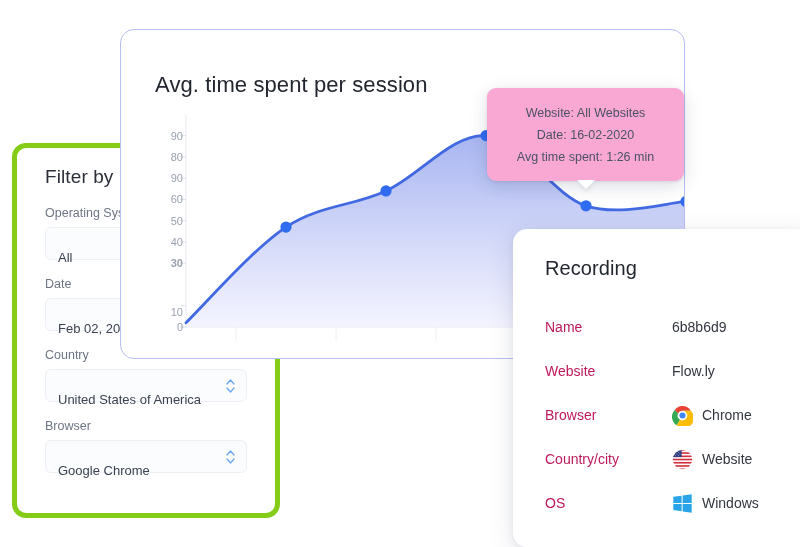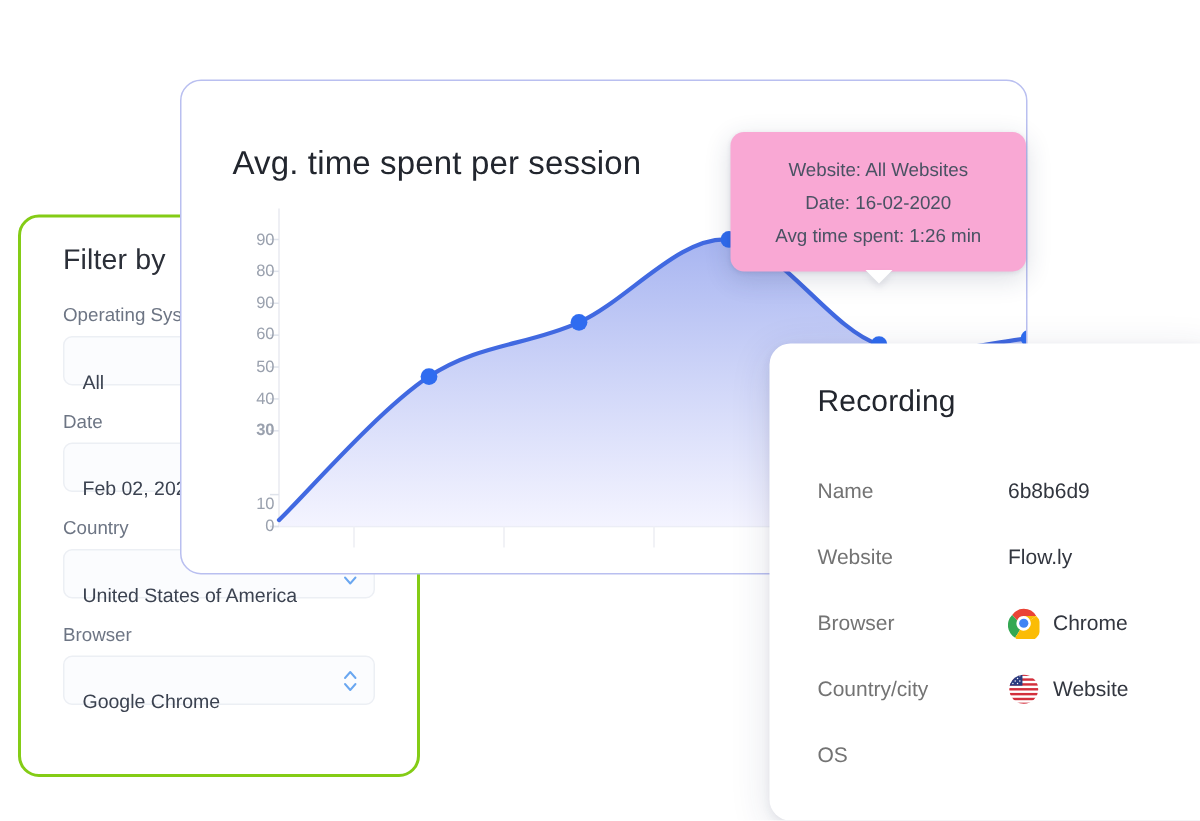--- a/index.html
+++ b/index.html
@@ -9,21 +9,21 @@
     font-family: "Liberation Sans", sans-serif;
     overflow: hidden;
   }
   #stage { position: relative; width: 800px; height: 547px; }
 
   
   .filter-card {
     position: absolute; left: 12px; top: 143px;
     width: 268px; height: 375px;
     background: #ffffff;
-    border: 2px solid #84cc16;
+    border: 5px solid #84cc16;
     border-radius: 14px;
     z-index: 1;
     padding: 18px 28px 0 28px;
   }
   .filter-title {
     font-size: 19px; color: #2b2f38; font-weight: 400;
     letter-spacing: .1px; margin-bottom: 18px;
   }
   .field-label {
     font-size: 12.5px; color: #6d7584; margin-bottom: 7px; white-space: nowrap;
@@ -45,21 +45,20 @@
 
   
   .chart-card {
     position: absolute; left: 120px; top: 29px;
     width: 565px; height: 330px;
     background: #ffffff;
     border: 1px solid #b9bff0;
     border-radius: 14px;
     z-index: 2;
     overflow: hidden;
-    margin-top: 24px;
   }
   .chart-title {
     position: absolute; left: 34px; top: 42px;
     font-size: 22px; color: #22262e; font-weight: 400; letter-spacing: .1px;
   }
   .chart-area { position: absolute; left: 0; top: 0; width: 565px; height: 330px; }
   .ytick {
     position: absolute; right: 0; transform: translateY(-50%);
     font-size: 11px; color: #9aa1ae; text-align: right;
   }
@@ -95,21 +94,21 @@
     padding: 28px 0 0 32px;
   }
   .rec-title {
     font-size: 20px; color: #22262e; font-weight: 400;
     margin-bottom: 25px; letter-spacing: .1px;
   }
   .rec-row {
     display: flex; align-items: center; height: 44px; margin-bottom: 0;
   }
   .rec-key {
-    width: 127px; font-size: 14px; color: #737373; flex: none;
+    width: 127px; font-size: 14px; color: #be185d; flex: none;
   }
   .rec-val {
     font-size: 14px; color: #32363f; display: flex; align-items: center; gap: 9px;
   }
   .rec-icon { width: 21px; height: 21px; flex: none; display: block; }
 </style>
 </head>
 <body>
 
 <div id="stage">
@@ -283,16 +282,25 @@
                 <circle cx="14.5" cy="15.3" r="1.1"></circle>
             </g>
           </g>
         </svg>
         <span>Website</span>
       </div>
     </div>
 
     <div class="rec-row">
       <div class="rec-key">OS</div>
+      <div class="rec-val">
+        <svg class="rec-icon" viewBox="0 0 48 48">
+          <path d="M3 8.5 L22 6 V22.6 H3 Z" fill="#2aa4e8"></path>
+          <path d="M24.3 5.7 L45 3 V22.6 H24.3 Z" fill="#2aa4e8"></path>
+          <path d="M3 25 H22 V41.5 L3 39 Z" fill="#2aa4e8"></path>
+          <path d="M24.3 25 H45 V45 L24.3 42.3 Z" fill="#2aa4e8"></path>
+        </svg>
+        <span>Windows</span>
+      </div>
     </div>
   </div>
 
 </div>
 
 </body></html>

